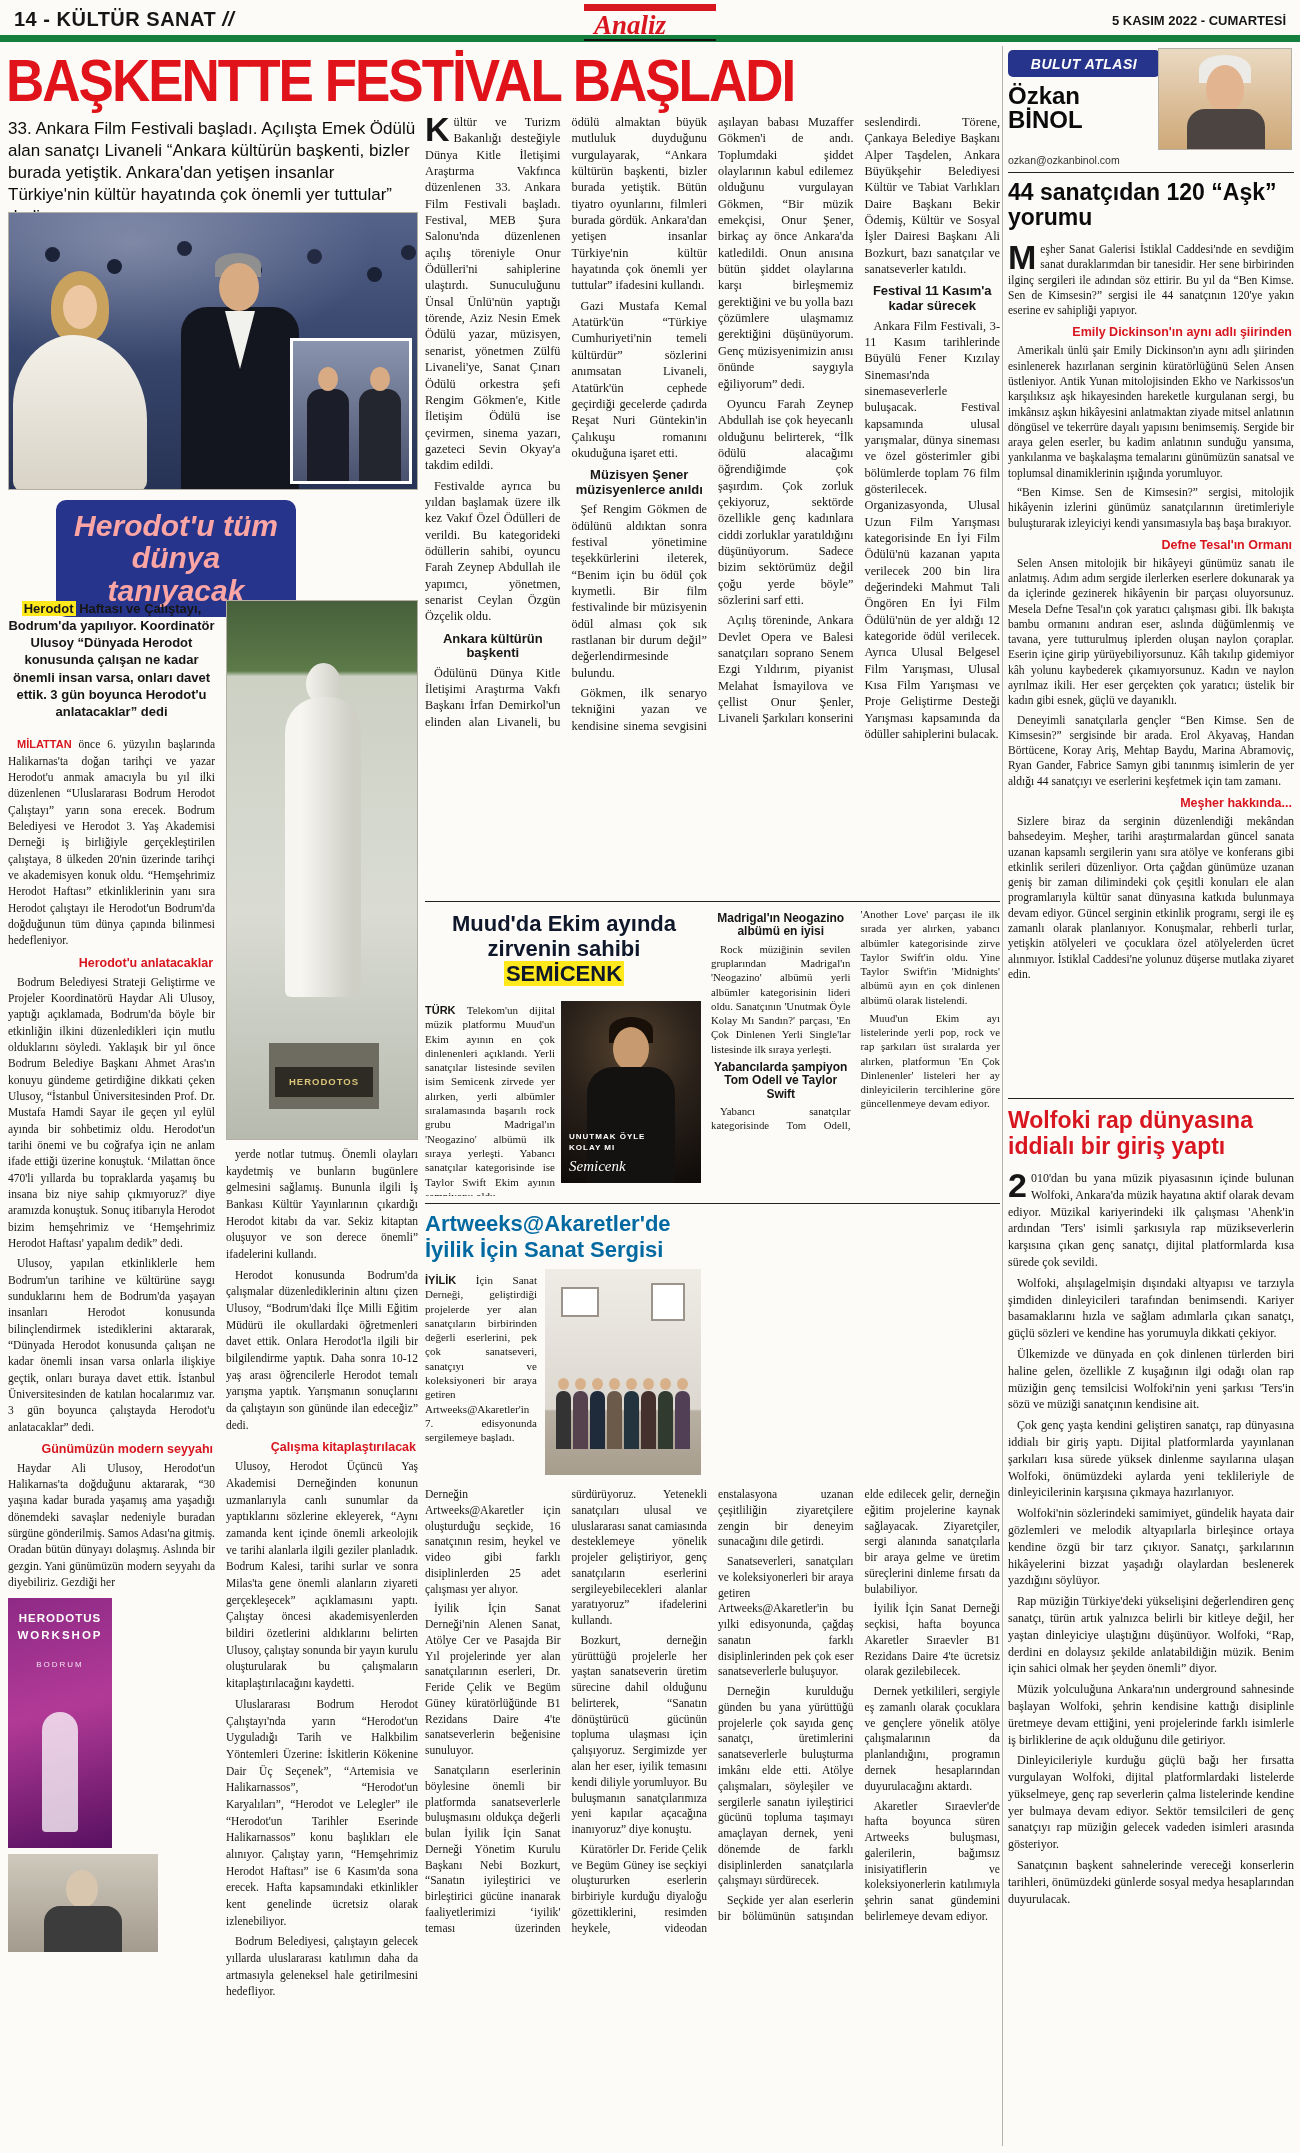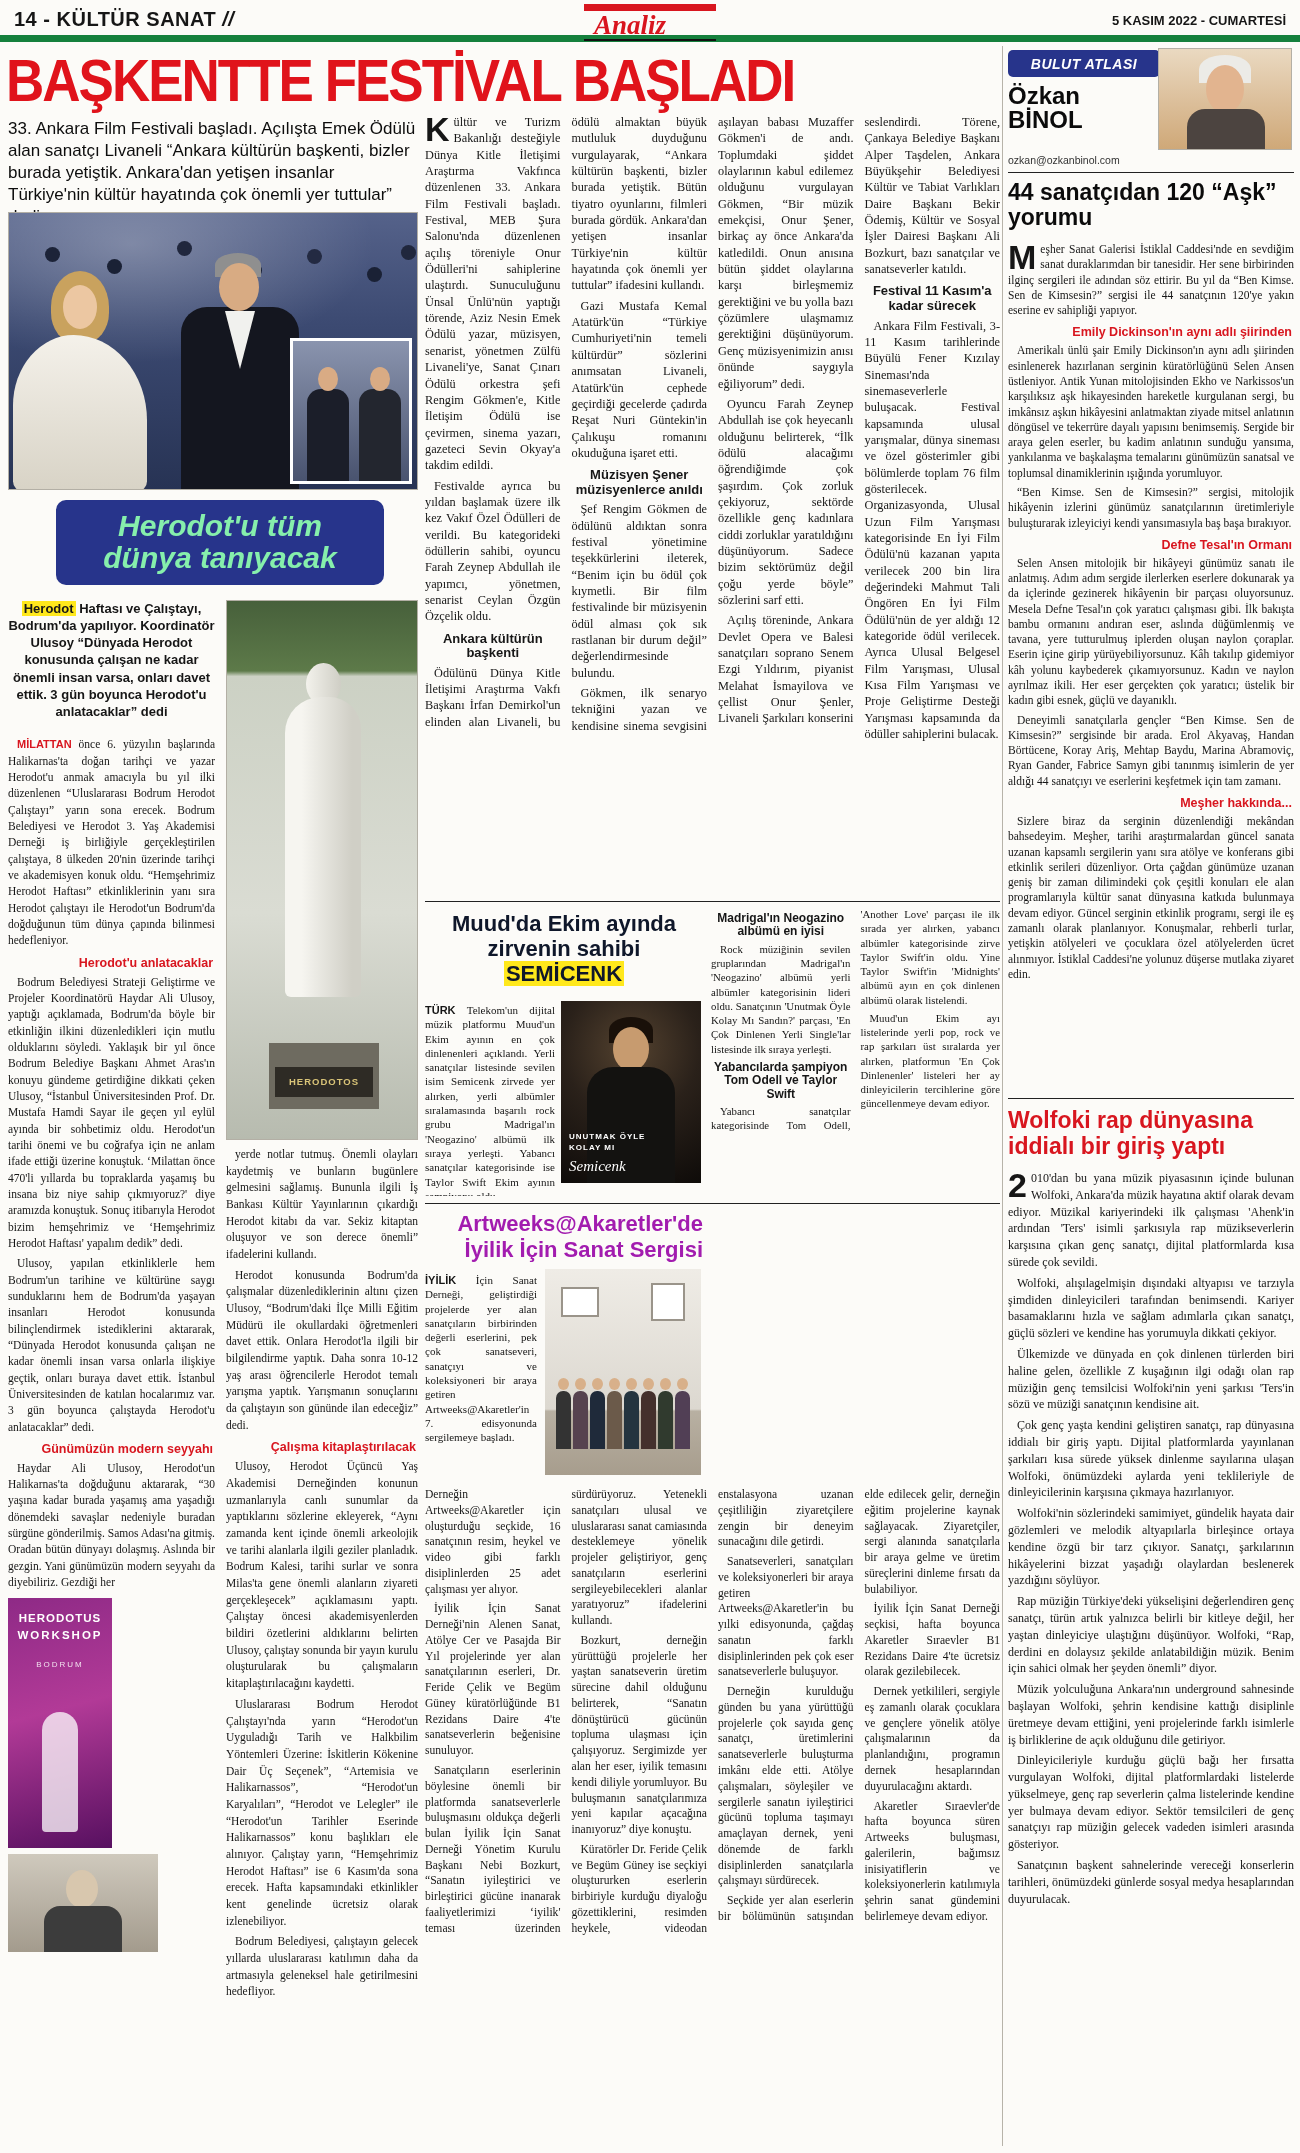--- a/index.html
+++ b/index.html
@@ -277,26 +277,26 @@
 </div>
 
 <style>
 
 #muud{left:425px;top:907px;width:575px;height:291px;overflow:hidden}
 #muud-headline{position:absolute;left:0;top:4px;width:278px;text-align:center;font-family:"Liberation Sans",sans-serif;font-weight:bold;font-size:22px;line-height:1.14;color:#0f172a}
 #muud-intro{position:absolute;left:0;top:96px;width:130px;height:193px;font-size:11px;line-height:1.3;overflow:hidden}
 #muud-cols{position:absolute;left:286px;top:0;width:289px;height:291px;column-count:2;column-gap:10px;font-size:10.8px;line-height:1.32;overflow:hidden}
 
 #artweeks{left:425px;top:1209px;width:575px;height:944px;overflow:hidden}
-#aw-headline{position:absolute;left:0;top:2px;width:278px;text-align:right;font-family:"Liberation Sans",sans-serif;font-weight:bold;font-size:22px;line-height:1.16;color:#a21caf}
+#aw-headline{position:absolute;left:0;top:2px;width:278px;text-align:left;font-family:"Liberation Sans",sans-serif;font-weight:bold;font-size:22px;line-height:1.16;color:#0369a1}
 .awh-line{display:block}
 #aw-intro{position:absolute;left:0;top:64px;width:112px;height:202px;font-size:11px;line-height:1.3;overflow:hidden}
 #aw-cols{position:absolute;left:0;top:278px;width:575px;height:660px;column-count:4;column-gap:11px;font-size:11.6px;line-height:1.36;overflow:hidden}
 
-#herodot-head{left:56px;top:500px;width:328px;background:#27348b;color:#86efac;border-radius:10px;text-align:center;font-family:"Liberation Sans",sans-serif;font-weight:bold;font-style:italic;font-size:30px;line-height:1.08;padding:10px 6px}
+#herodot-head{left:56px;top:500px;width:240px;background:#27348b;color:#fca5a5;border-radius:10px;text-align:center;font-family:"Liberation Sans",sans-serif;font-weight:bold;font-style:italic;font-size:30px;line-height:1.08;padding:10px 6px}
 .hh-line{display:block}
 #herodot-left{left:8px;top:600px;width:207px;height:1549px;font-size:11.5px;line-height:1.42;overflow:hidden}
 #herodot-right{left:226px;top:600px;width:192px;height:1549px;font-size:11.5px;line-height:1.45;overflow:hidden}
 #herodot-intro{font-family:"Liberation Sans",sans-serif;font-weight:bold;font-size:13px;line-height:1.32;text-align:center;margin-bottom:16px;text-indent:0}
 
 #bulut-box{left:1008px;top:50px;width:152px;height:27px;background:#27348b;color:#fff;border-radius:5px;font-family:"Liberation Sans",sans-serif;font-weight:bold;font-style:italic;font-size:14px;display:flex;align-items:center;justify-content:center;letter-spacing:.5px}
 #author-name{left:1008px;top:84px;width:146px;font-family:"Liberation Sans",sans-serif;font-weight:bold;font-size:24px;line-height:1.02;color:#0b0b0b}
 .an-line{display:block}
 #au-hair{position:absolute;left:40px;top:6px;width:52px;height:28px;border-radius:50% 50% 0 0;background:#ecebe7}
 #au-face{position:absolute;left:47px;top:16px;width:38px;height:48px;border-radius:50%;background:#e2b globalThis}

